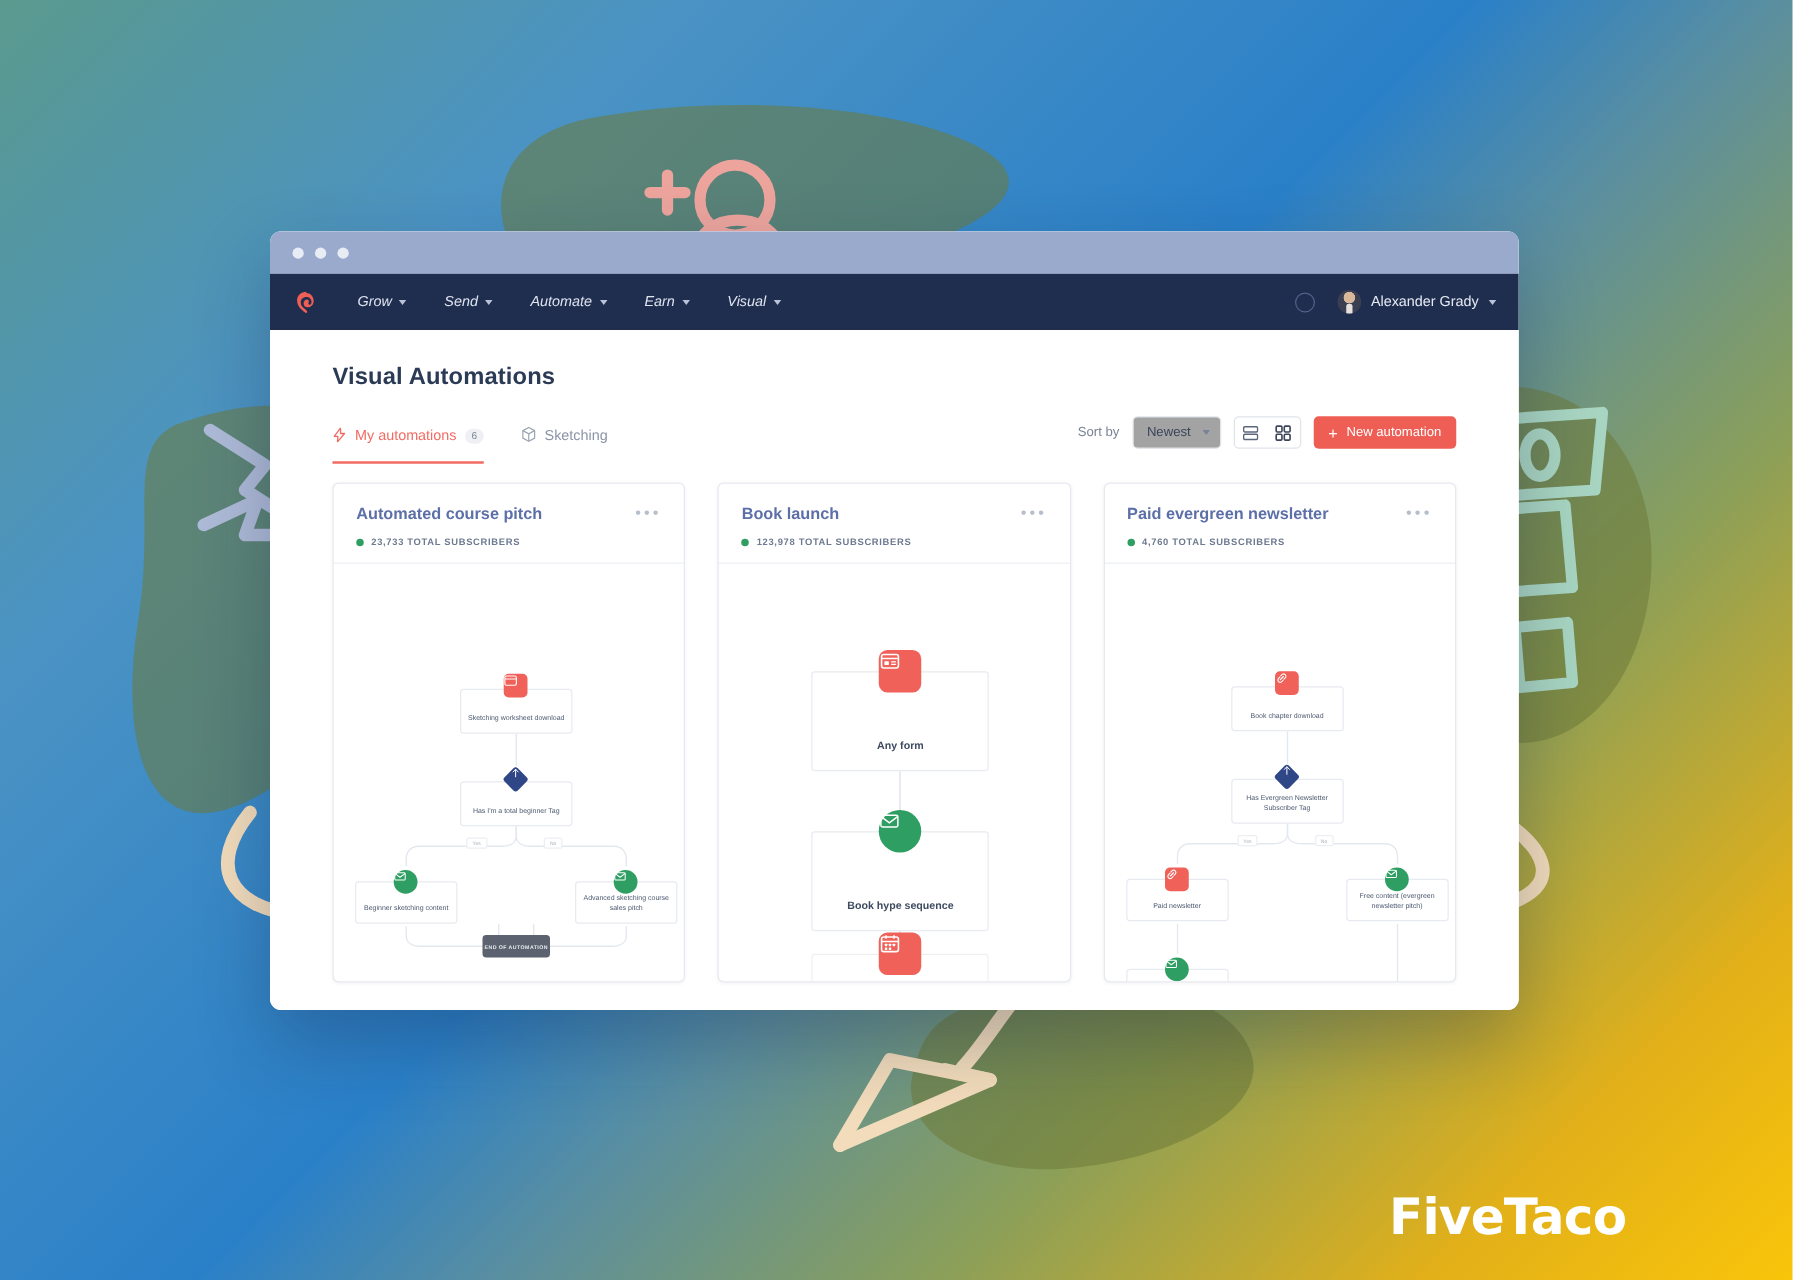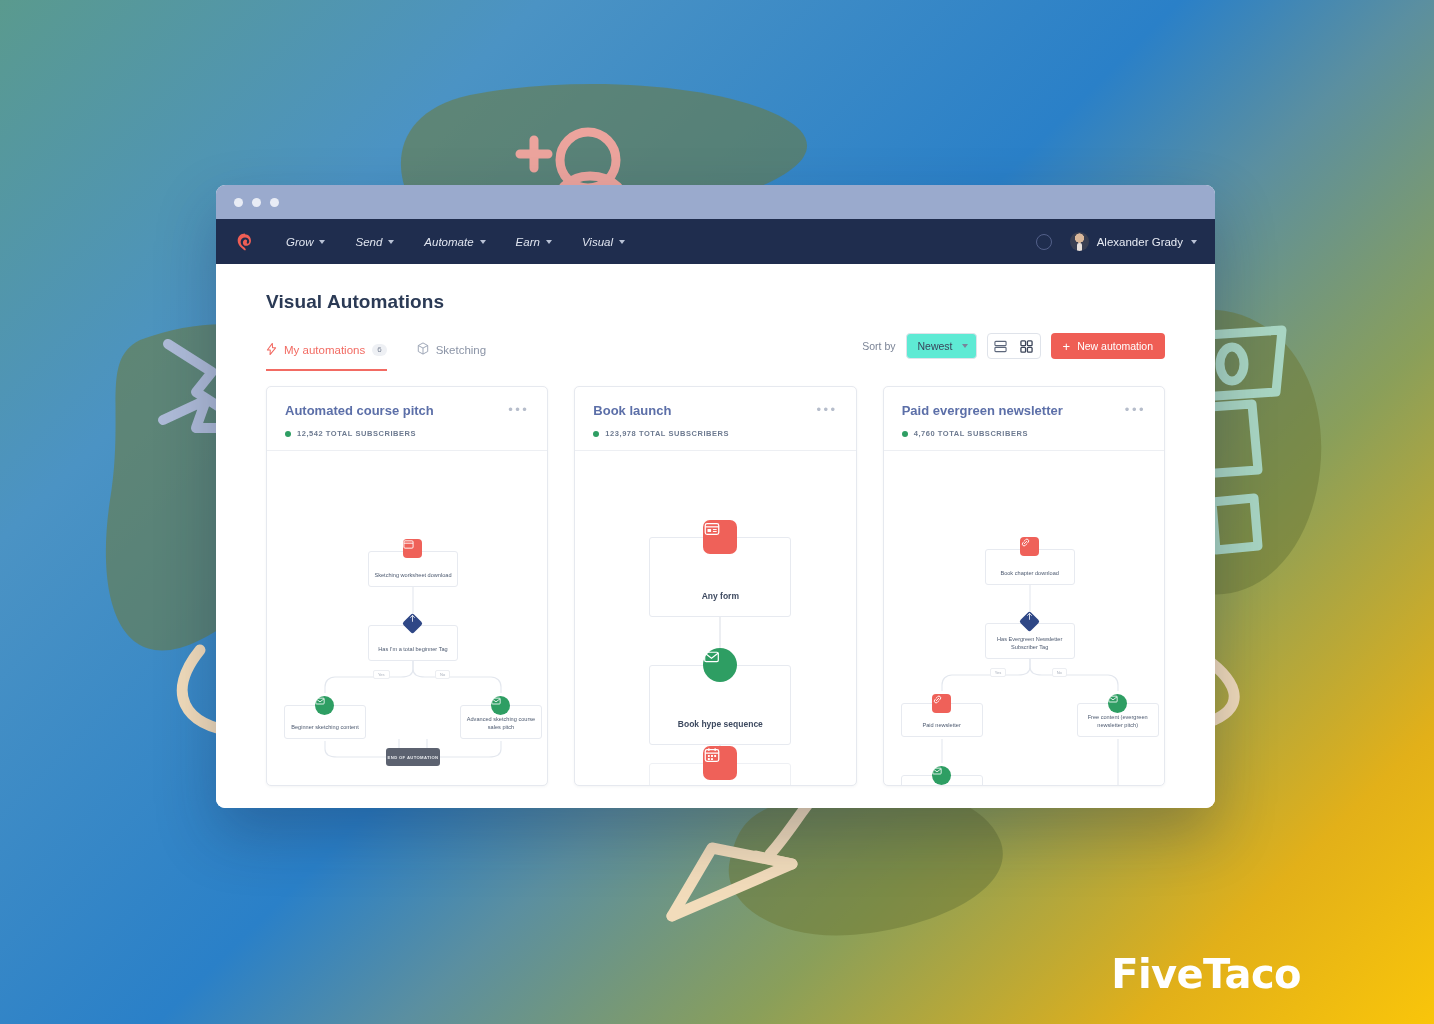--- a/index.html
+++ b/index.html
@@ -81,21 +81,21 @@
     background: #eef0f4; color: #7c8596; font-size: 8px; border-radius: 9px;
     padding: 2px 5px; line-height: 1;
   }
 
   .toolbar-right {
     margin-left: auto; display: flex; align-items: center; gap: 10px;
     padding-bottom: 10px;
   }
   .sortby { font-size: 10.5px; color: #7b8496; }
   .select {
-    border: 1px solid #dfe3ea; border-radius: 4px; background: #5eead4;
+    border: 1px solid #dfe3ea; border-radius: 4px; background: #a3a3a3;
     height: 26px; display: flex; align-items: center; gap: 9px;
     padding: 0 8px 0 11px; font-size: 10.5px; color: #39445a; cursor: pointer;
   }
   .viewtoggle {
     border: 1px solid #dfe3ea; border-radius: 4px; background: #fff;
     height: 26px; display: flex; align-items: center; cursor: pointer;
   }
   .vt-btn { width: 26px; height: 24px; display: flex; align-items: center; justify-content: center; }
   .newauto {
     background: #ef5e55; color: #fff; border: 0; border-radius: 4px;
@@ -327,21 +327,21 @@
     <div class="cards">
 
       <div class="card">
         <div class="card-head">
           <div class="card-title-row">
             <span class="card-title">Automated course pitch</span>
             <span class="dots3">•••</span>
           </div>
           <div class="card-sub">
             <span class="status-dot"></span>
-            <span class="card-sub-text">12,542 TOTAL SUBSCRIBERS</span>
+            <span class="card-sub-text">23,733 TOTAL SUBSCRIBERS</span>
           </div>
         </div>
         <div class="card-body">
           <div class="flow">
             <svg width="281" height="310" viewBox="0 0 281 310">
               <g stroke="#e3e7ee" stroke-width="1.1" fill="none">
                 <path d="M146 136 L146 162"></path>
                 <path d="M146 210 L146 218 C146 224 140 226 134 226 L68 226 C62 226 58 230 58 236 L58 242"></path>
                 <path d="M146 210 L146 218 C146 224 152 226 158 226 L224 226 C230 226 234 230 234 236 L234 242"></path>
                 <path d="M58 290 L58 298 C58 304 64 306 70 306 L122 306 C128 306 132 302 132 298 L132 288"></path>

